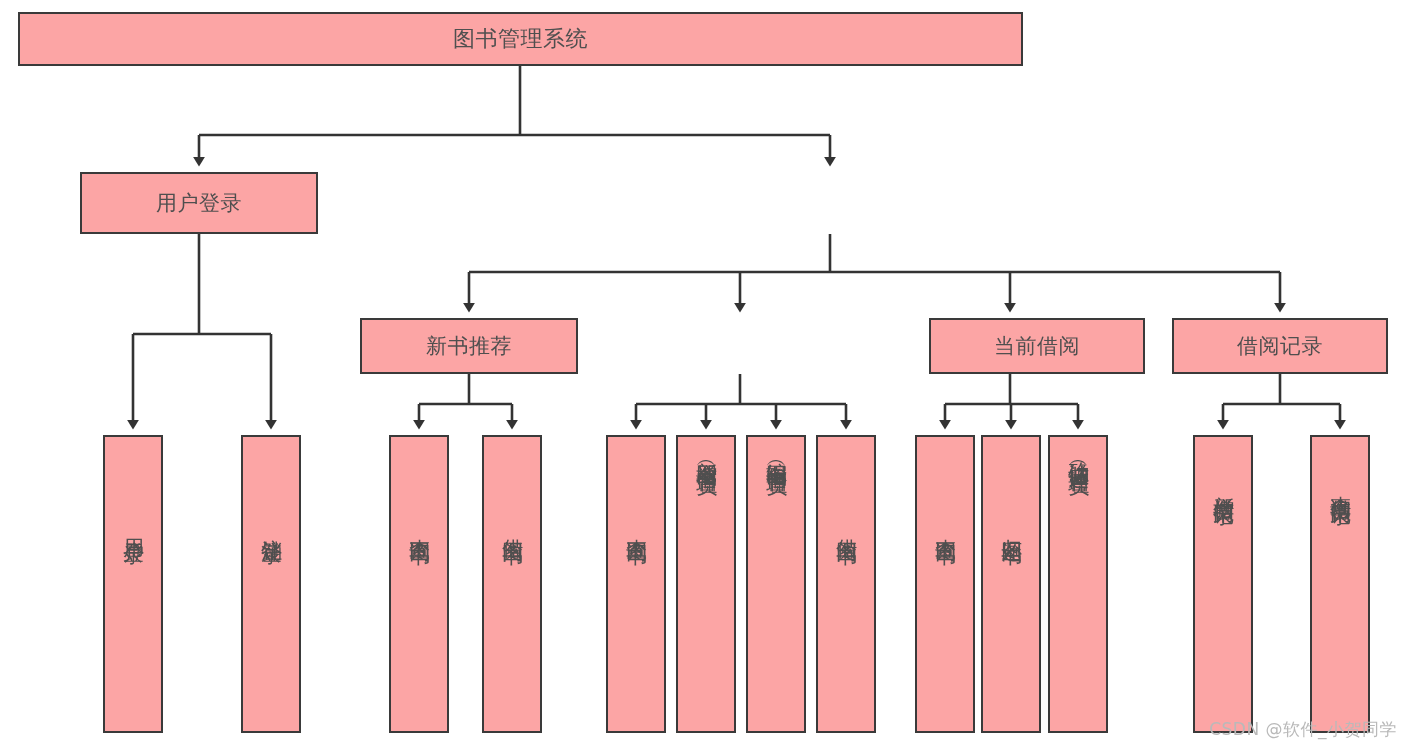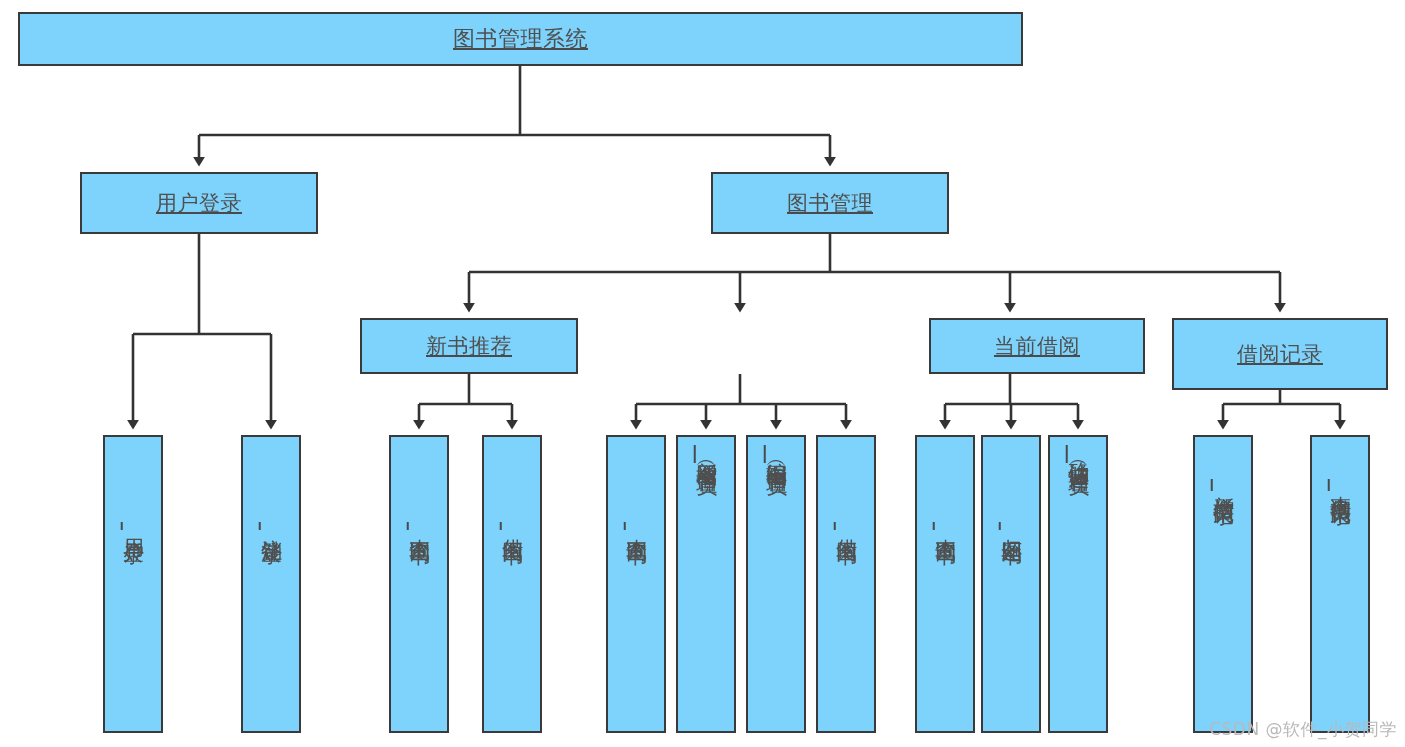--- a/index.html
+++ b/index.html
@@ -24,27 +24,26 @@
     position: absolute;
     left: 0;
     top: 0;
     width: 1405px;
     height: 747px;
     pointer-events: none;
   }
   .node {
     position: absolute;
     box-sizing: border-box;
-    background: #7dd3fc;
+    background: #fca5a5;
     border: 2px solid #3a3a3a;
     display: flex;
     align-items: center;
     justify-content: center;
     color: #4a4a4a;
-    text-decoration: underline;
   }
   .node-label {
     color: #4f4f4f;
     letter-spacing: 0.5px;
     white-space: nowrap;
   }
   
   .node.horiz .node-label {
     font-size: 21px;
     line-height: 1;
@@ -133,31 +132,28 @@
     </g>
   </svg>
 
   <div class="node horiz" id="node-root" style="left:18px; top:12px; width:1005px; height:54px;">
     <span class="node-label">图书管理系统</span>
   </div>
 
   <div class="node horiz" style="left:80px; top:172px; width:238px; height:62px;">
     <span class="node-label">用户登录</span>
   </div>
-  <div class="node horiz" style="left:711px; top:172px; width:238px; height:62px;">
-    <span class="node-label">图书管理</span>
-  </div>
 
   <div class="node horiz" style="left:360px; top:318px; width:218px; height:56px;align-items:center;">
     <span class="node-label">新书推荐</span>
   </div>
   <div class="node horiz" style="left:902px; top:318px; width:216px; height:56px;margin-left:27px;">
     <span class="node-label">当前借阅</span>
   </div>
-  <div class="node horiz" style="left:1172px; top:318px; width:216px; height:72px;">
+  <div class="node horiz" style="left:1172px; top:318px; width:216px; height:56px;">
     <span class="node-label">借阅记录</span>
   </div>
 
   <div class="node vert short" style="left:103px; top:435px; width:60px; height:298px; padding-top:85px;">
     <span class="node-label">用户登录</span>
   </div>
   <div class="node vert short" style="left:241px; top:435px; width:60px; height:298px; padding-top:85px;">
     <span class="node-label">注销登录</span>
   </div>
 

